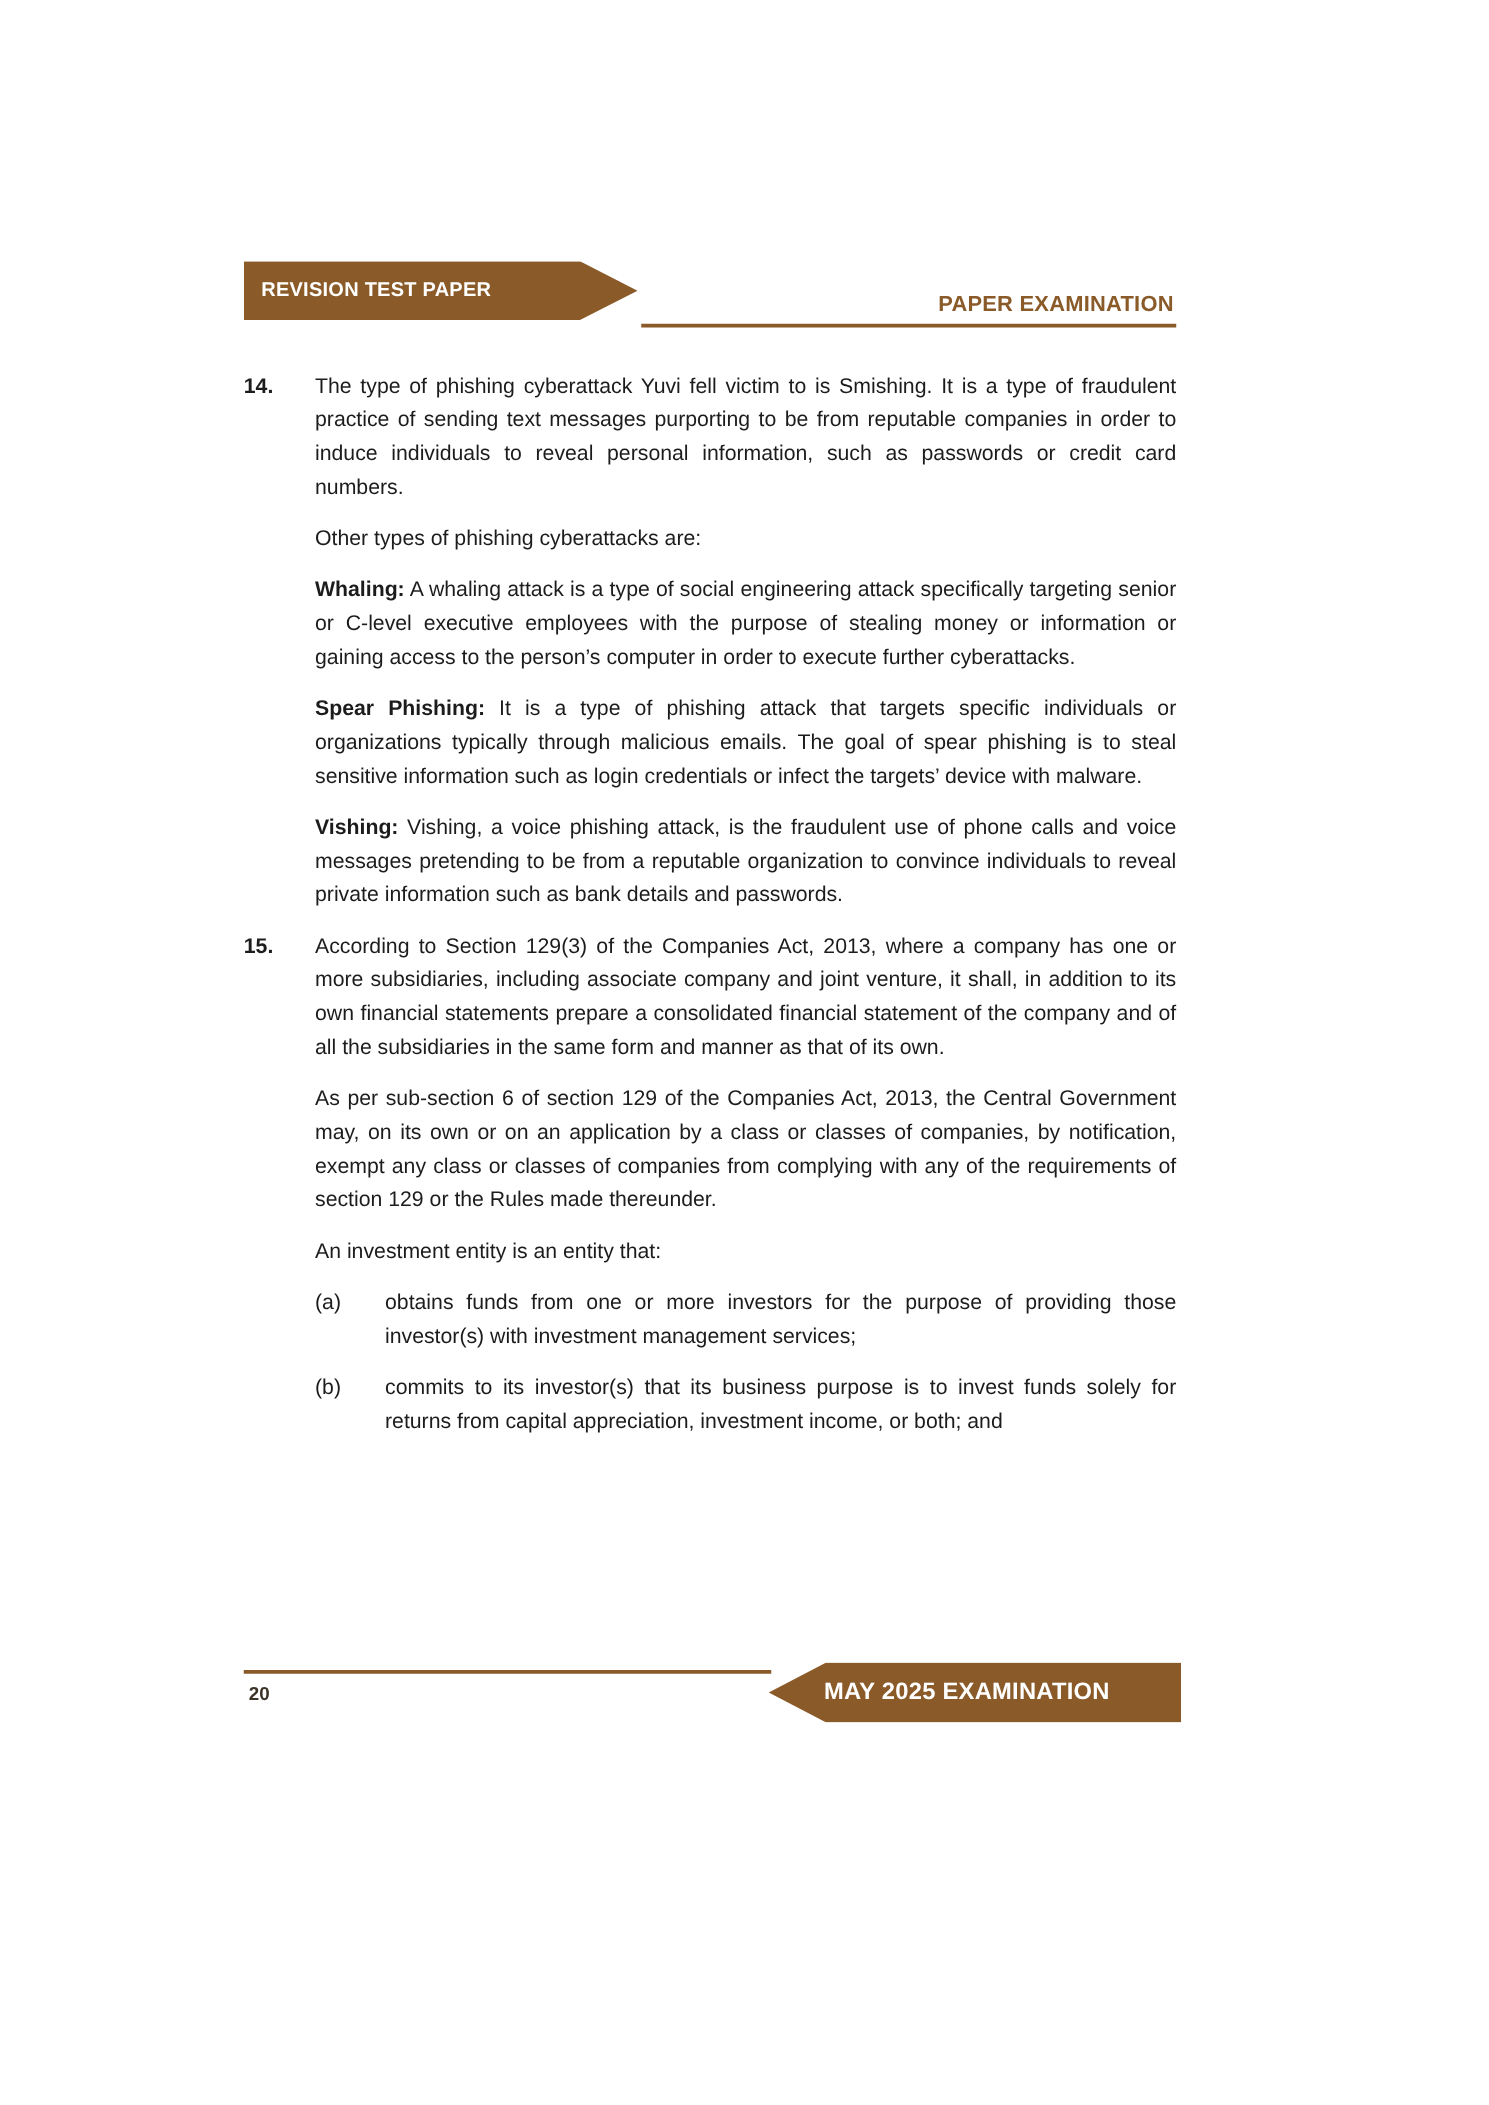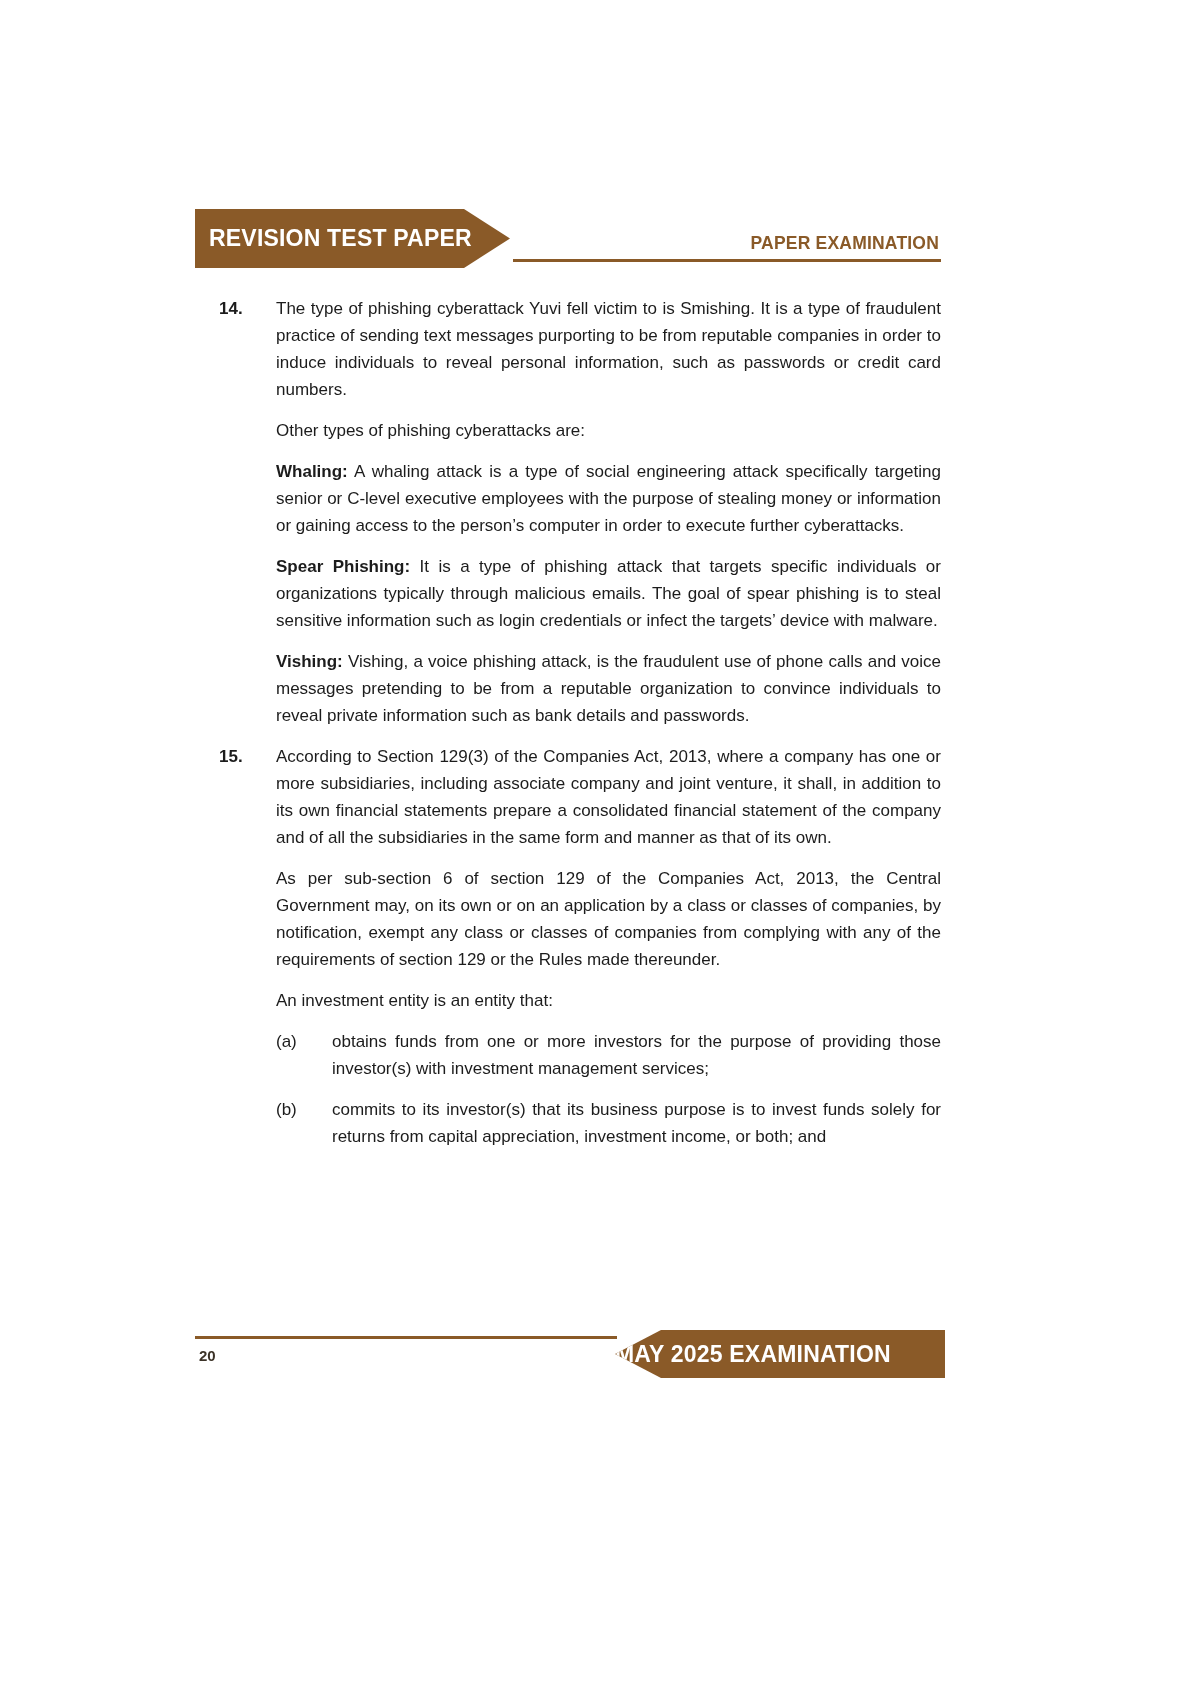--- a/index.html
+++ b/index.html
@@ -11,43 +11,43 @@
     background:#ffffff;
     font-family:"Liberation Sans", sans-serif;
     color:#1c1c1c;
     overflow:hidden;
   }
 
   
   .page-header { position:absolute; top:209px; left:195px; width:746px; height:53px; }
   .header-banner {
     position:absolute; top:0; left:0;
-    width:315px; height:59px;
+    width:315px; height:47px;
     background:#8a5a28;
     clip-path:polygon(0 0, calc(100% - 46px) 0, 100% 50%, calc(100% - 46px) 100%, 0 100%);
-    color:#ffffff; font-weight:bold; font-size:23px;
+    color:#ffffff; font-weight:bold; font-size:16px;
     display:flex; align-items:center;
     padding-left:14px; letter-spacing:0.2px;
   }
   .header-title {
     position:absolute; right:2px; bottom:8px;
     color:#8a5a28; font-weight:bold; font-size:17.5px;
     letter-spacing:0.2px;
   }
   .header-rule {
     position:absolute; left:318px; right:0; bottom:0;
     height:3px; background:#8a5a28;
   }
 
   
   .main {
     position:absolute; top:295px; left:195px; width:746px;
     font-size:17px; line-height:27px;
   }
-  .qitem { display:flex; margin-bottom:14px;margin-left:24px; }
+  .qitem { display:flex; margin-bottom:14px; }
   .qnum { width:57px; flex-shrink:0; font-weight:bold; }
   .qbody { flex:1; min-width:0; }
   .qbody p { text-align:justify; margin-bottom:14px; }
   .qbody p.last { margin-bottom:0; }
   .lead { font-weight:bold; }
   .subitem { display:flex; margin-bottom:14px; }
   .subitem.last { margin-bottom:0; }
   .submarker { width:56px; flex-shrink:0; }
   .subtext { flex:1; min-width:0; text-align:justify; }
 
@@ -59,22 +59,22 @@
   }
   .page-number {
     position:absolute; left:4px; top:17px;
     font-weight:bold; font-size:15px; color:#3c3328;
   }
   .footer-banner {
     position:absolute; top:0; right:0;
     width:330px; height:48px;
     background:#8a5a28;
     clip-path:polygon(46px 0, 100% 0, 100% 100%, 46px 100%, 0 50%);
-    color:#ffffff; font-weight:bold; font-size:23px;
-    display:flex; align-items:center; justify-content:flex-start;
+    color:#ffffff; font-weight:bold; font-size:19px;
+    display:flex; align-items:center; justify-content:center;
     padding-right:13px; letter-spacing:0.2px;
   }
 </style>
 </head>
 <body>
 
 <div class="page">
 
   <div class="page-header">
     <div class="header-banner">

